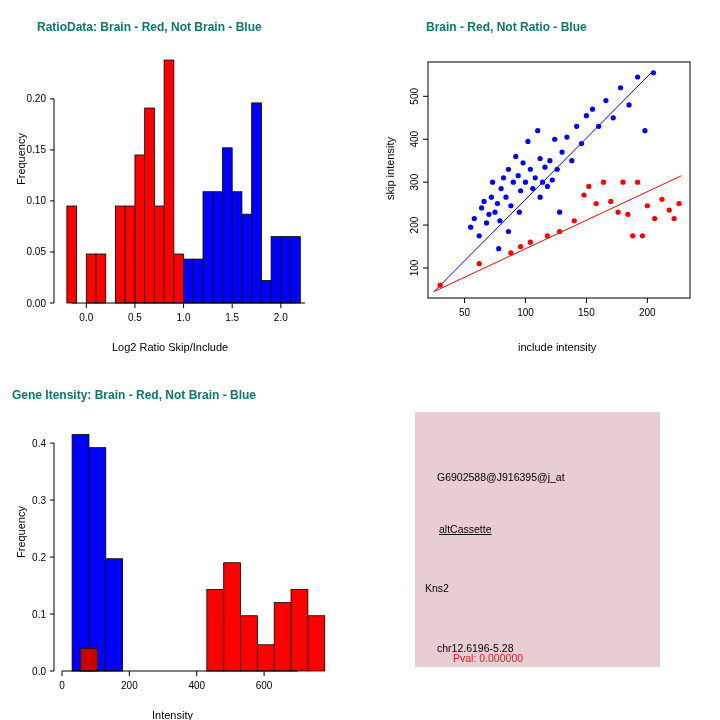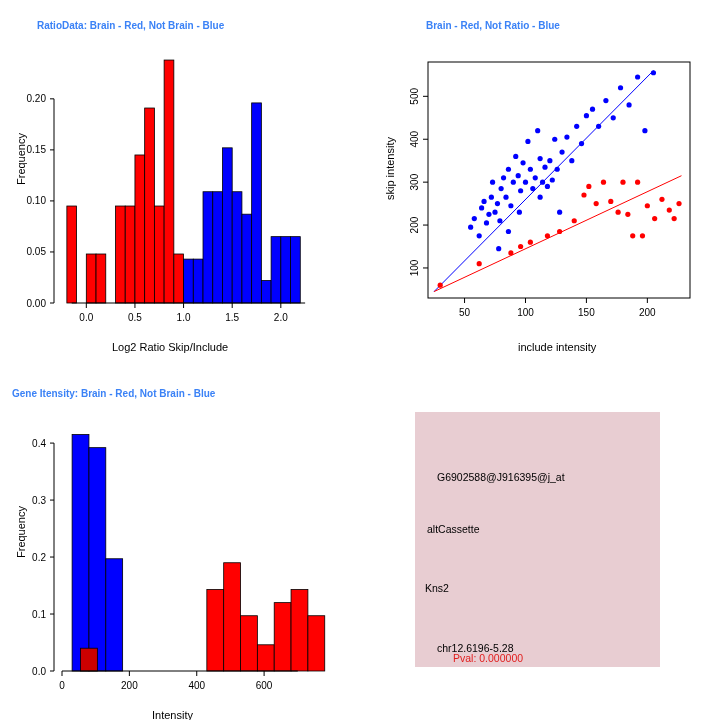--- a/index.html
+++ b/index.html
@@ -1,19 +1,19 @@
 <!DOCTYPE html>
 <html><head>
 <meta charset="utf-8">
 <style>
   html,body{margin:0;padding:0;}
   body{width:720px;height:720px;background:#ffffff;font-family:"Liberation Sans",sans-serif;}
   #root{position:relative;width:720px;height:720px;}
   .panel{position:absolute;}
-  .ptitle{position:absolute;font-weight:bold;font-size:10px;color:#3b82f6;white-space:nowrap;}
+  .ptitle{position:absolute;font-weight:bold;font-size:12px;color:#0f766e;white-space:nowrap;}
   .axlabel{position:absolute;font-size:11px;color:#000;white-space:nowrap;}
   .vert{transform-origin:0 0;}
   svg{display:block;}
   .infobox{position:absolute;background:#e8cdd2;}
   .infoline{position:absolute;font-size:10.5px;color:#000;white-space:nowrap;text-align:center;}
   .pval{color:#e11d1d;}
 </style>
 </head>
 <body>
 
@@ -216,19 +216,19 @@
         <line x1="264.10526315789474" y1="303" x2="264.10526315789474" y2="308" stroke="#000" stroke-width="1"></line>
         <text x="264.10526315789474" y="321" text-anchor="middle" font-family="&quot;Liberation Sans&quot;, sans-serif" font-size="10" fill="#000">600</text>
       </svg>
     <div class="axlabel" style="left:152px;top:341px;">Intensity</div>
     <div class="axlabel vert" style="left:15px;top:190px;transform:rotate(-90deg);">Frequency</div>
   </div>
 
   <div class="panel" style="left:360px;top:360px;width:360px;height:360px;">
     <div class="infobox" style="left:55px;top:52px;width:245px;height:255px;"></div>
     <div class="infoline" style="left:77px;top:111px;">G6902588@J916395@j_at</div>
-    <div class="infoline" style="left:67px;top:163px;">altCassette</div>
+    <div class="infoline" style="left:79px;top:163px;text-decoration:underline;">altCassette</div>
     <div class="infoline" style="left:65px;top:215px;margin-top:7px;">Kns2</div>
     <div class="infoline" style="left:77px;top:266px;margin-top:16px;">chr12.6196-5.28</div>
     <div class="infoline pval" style="left:77px;top:292px;padding-left:16px;">Pval: 0.000000</div>
   </div>
 
 </div>
 
 </body></html>

